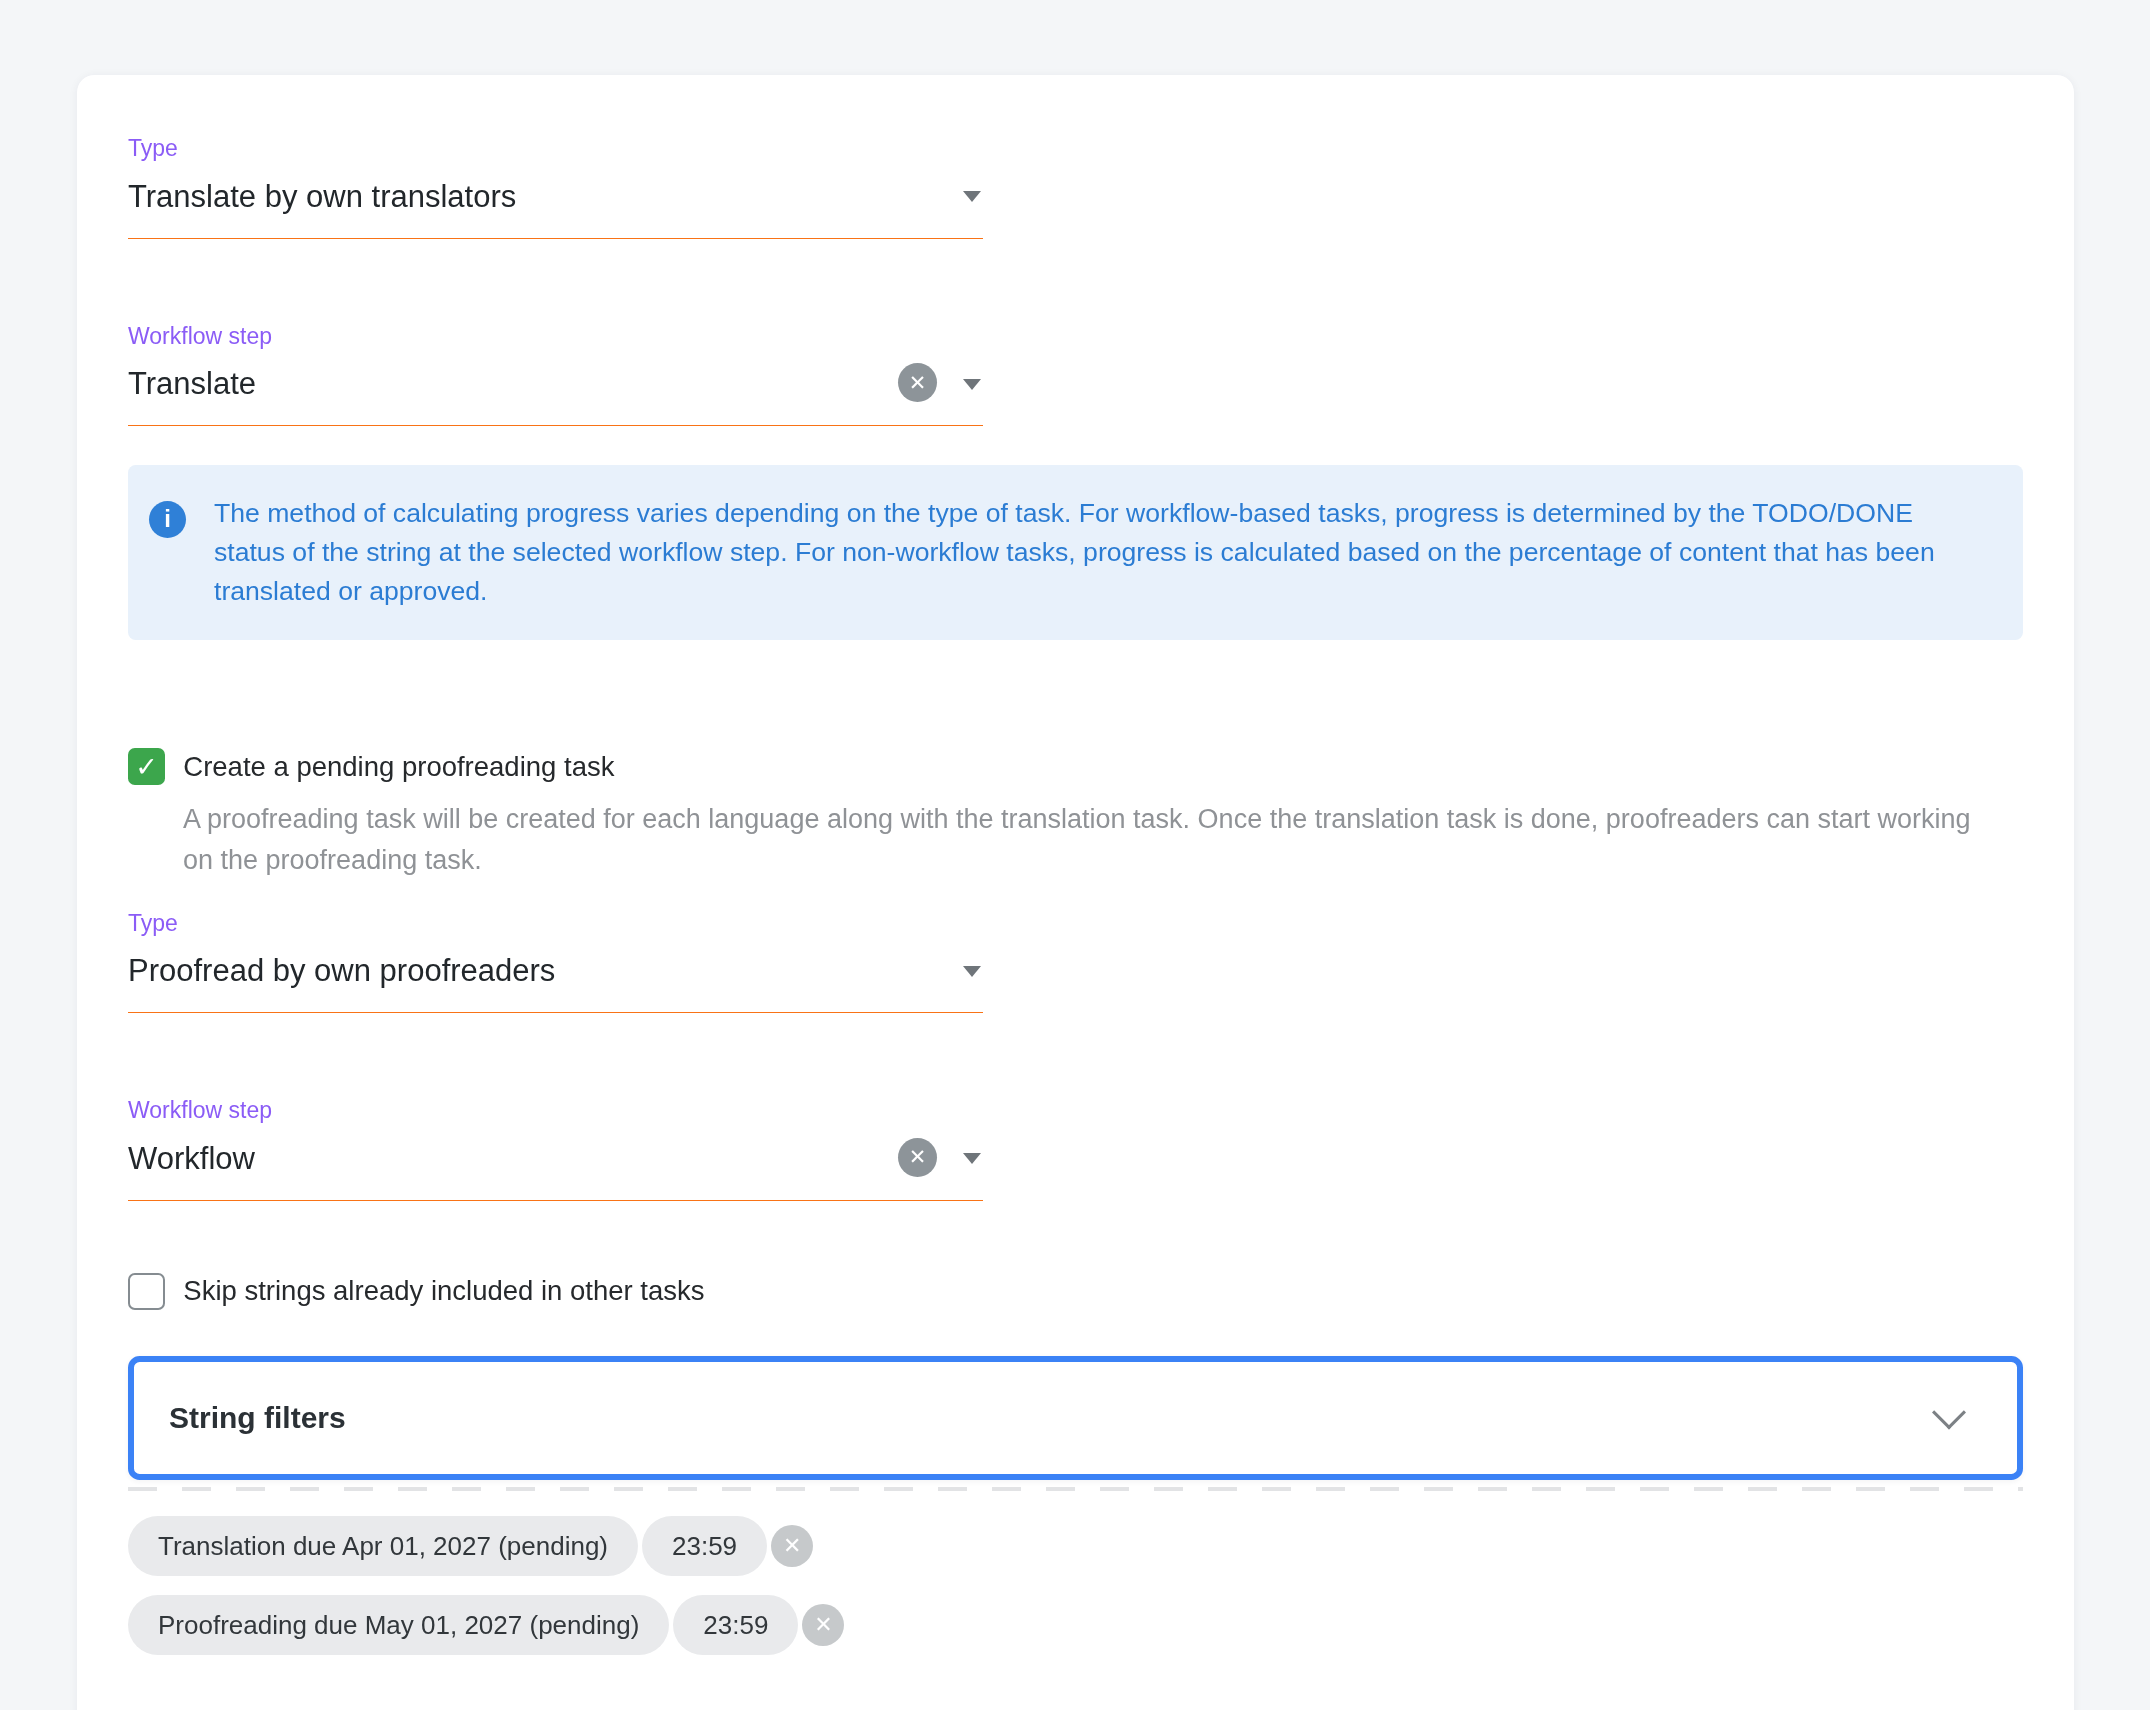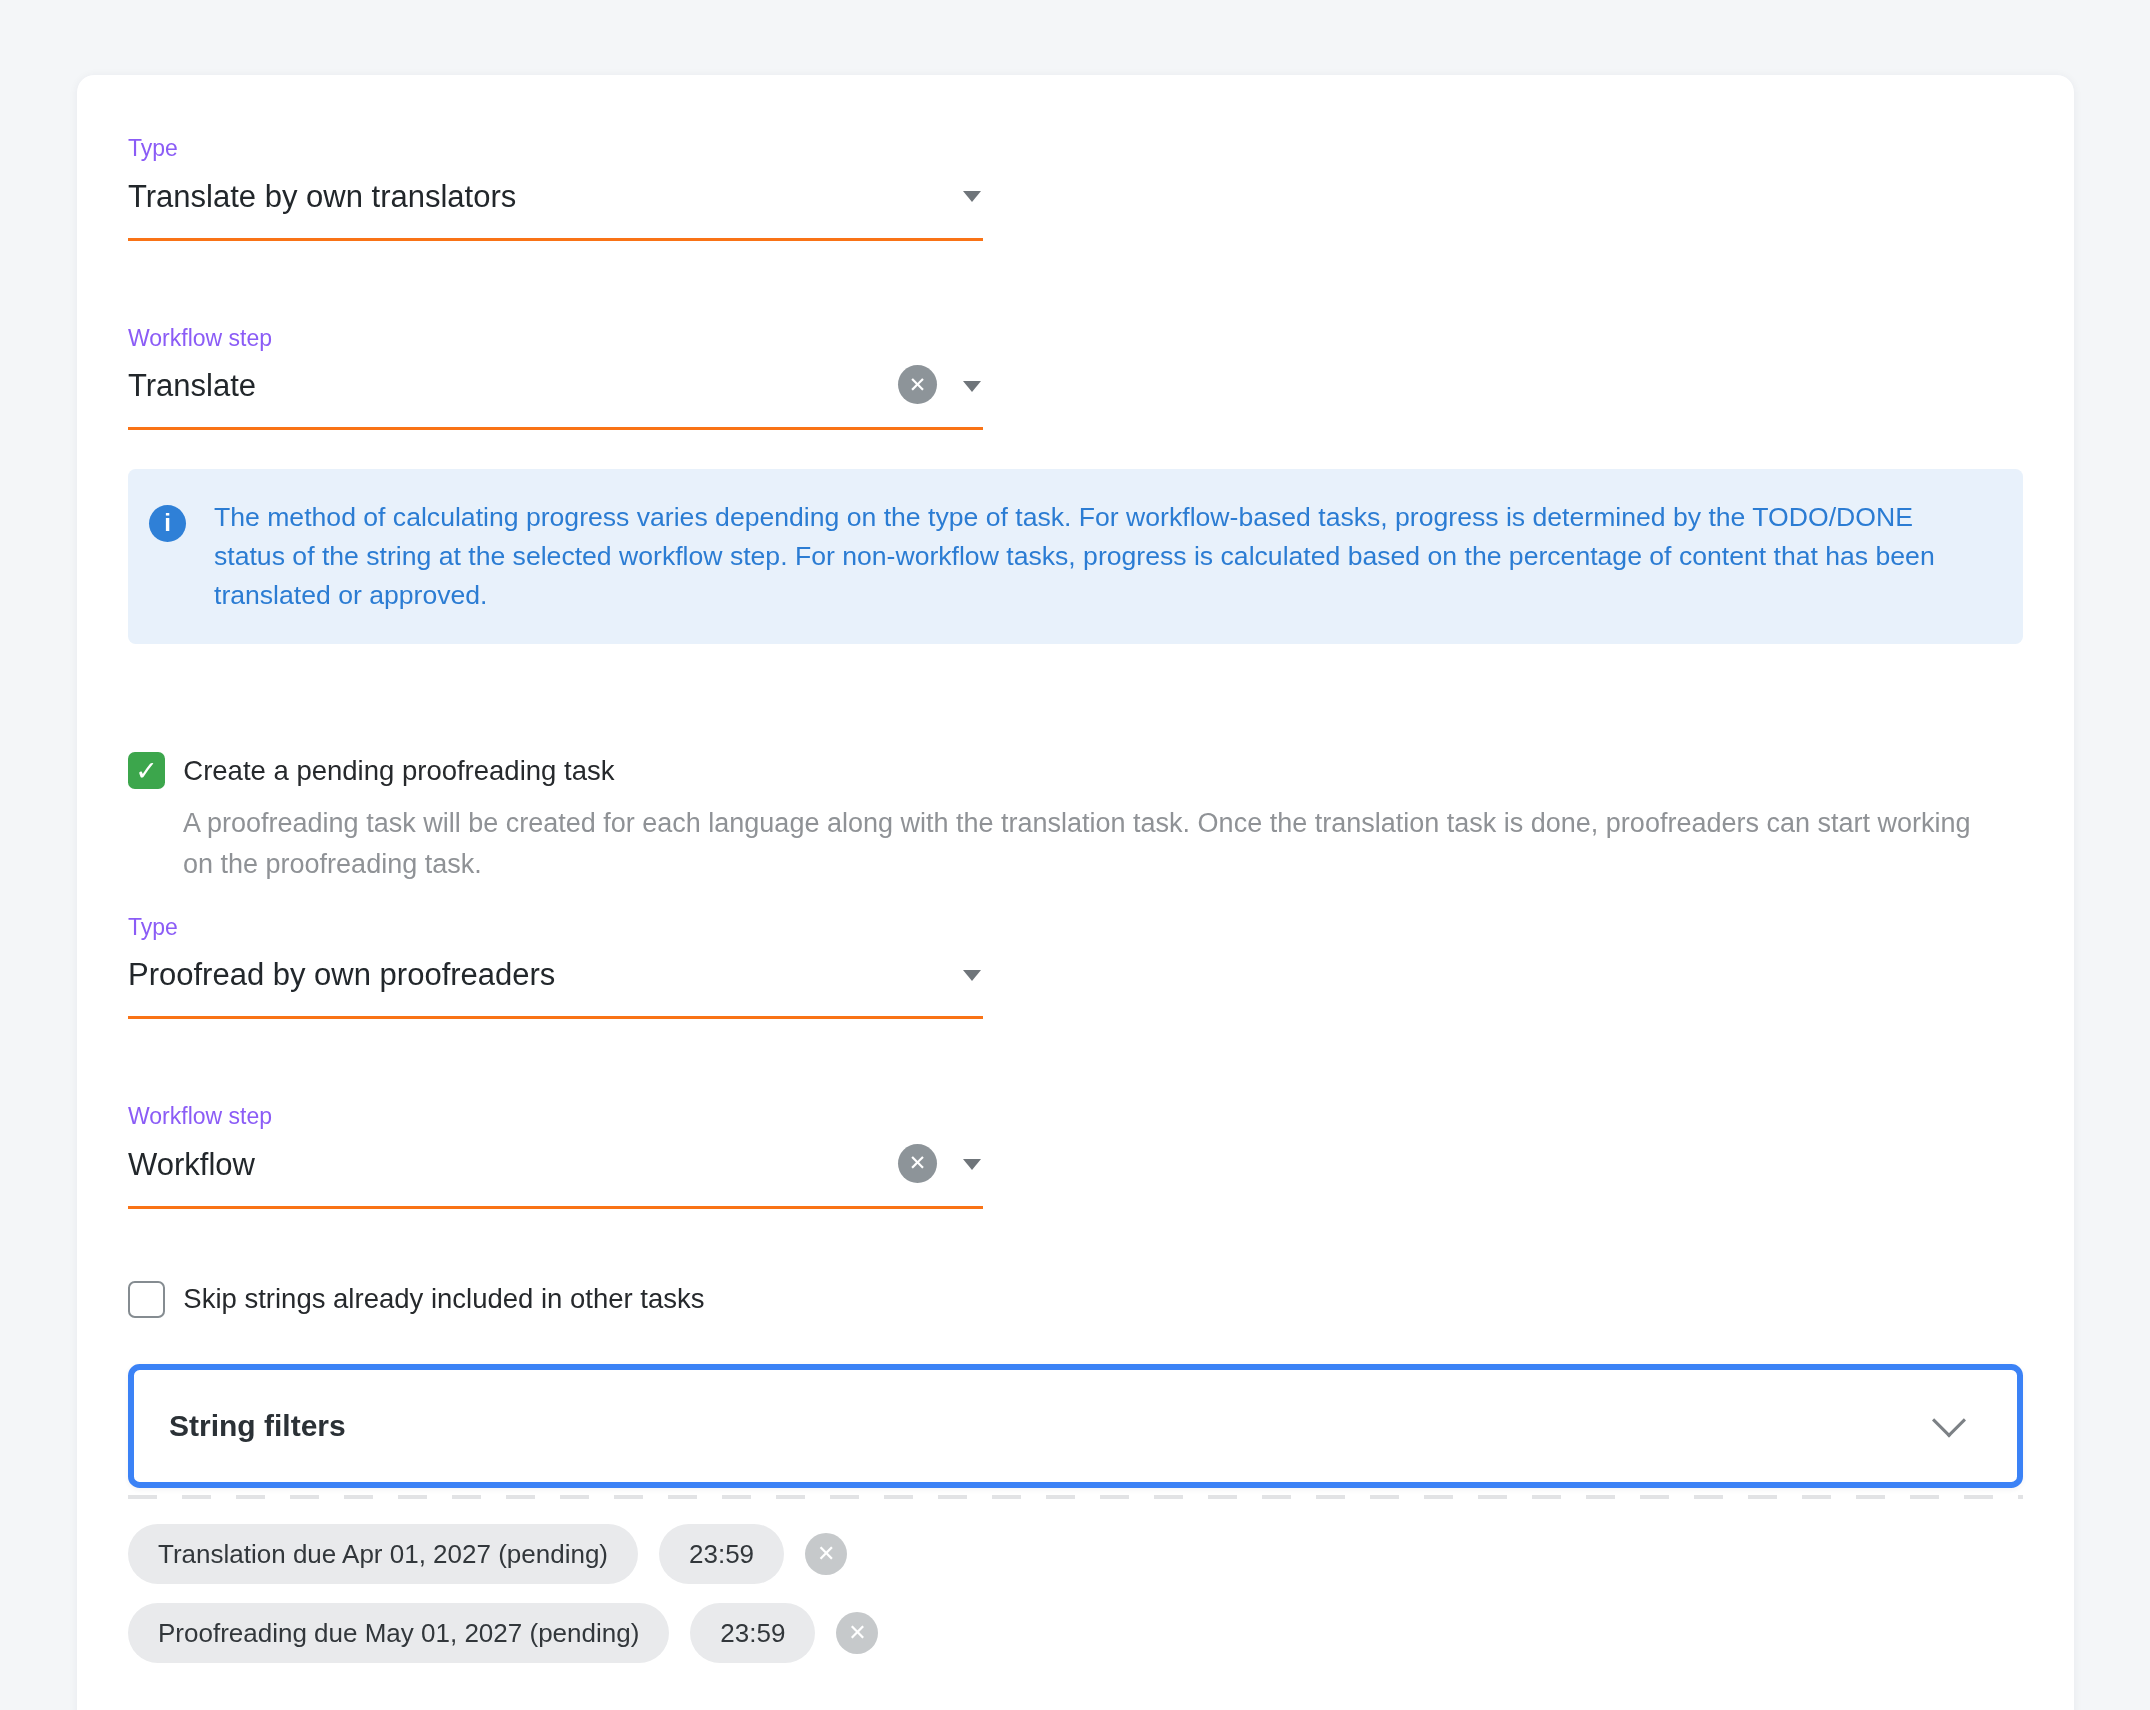--- a/index.html
+++ b/index.html
@@ -27,21 +27,21 @@
   
   .field-label {
     font-size: 23px;
     line-height: 27px;
     color: #8b5cf6;
   }
   .field-control {
     position: relative;
     width: 855px;
     padding: 13.5px 0 21px 0;
-    border-bottom: 3px solid #f97316;
+    border-bottom: 1px solid #f97316;
     cursor: pointer;
   }
   .field-value {
     font-size: 31px;
     line-height: 41px;
     color: #22272b;
   }
   .dd-arrow {
     position: absolute;
     right: 1.9px;
@@ -175,21 +175,21 @@
     margin-top: 7.7px;
     height: 3.9px;
     background: repeating-linear-gradient(90deg, #e2e3e5 0 29px, transparent 29px 54px);
   }
 
   
   .chips-area { margin-top: 25px; }
   .chip-row {
     display: flex;
     align-items: center;
-    gap: 21px;
+    gap: 4px;
     margin-bottom: 19.3px;
   }
   .chip {
     height: 60px;
     border-radius: 30px;
     background: #e9eaec;
     display: inline-flex;
     align-items: center;
     padding: 0 30px;
     font-size: 26px;

